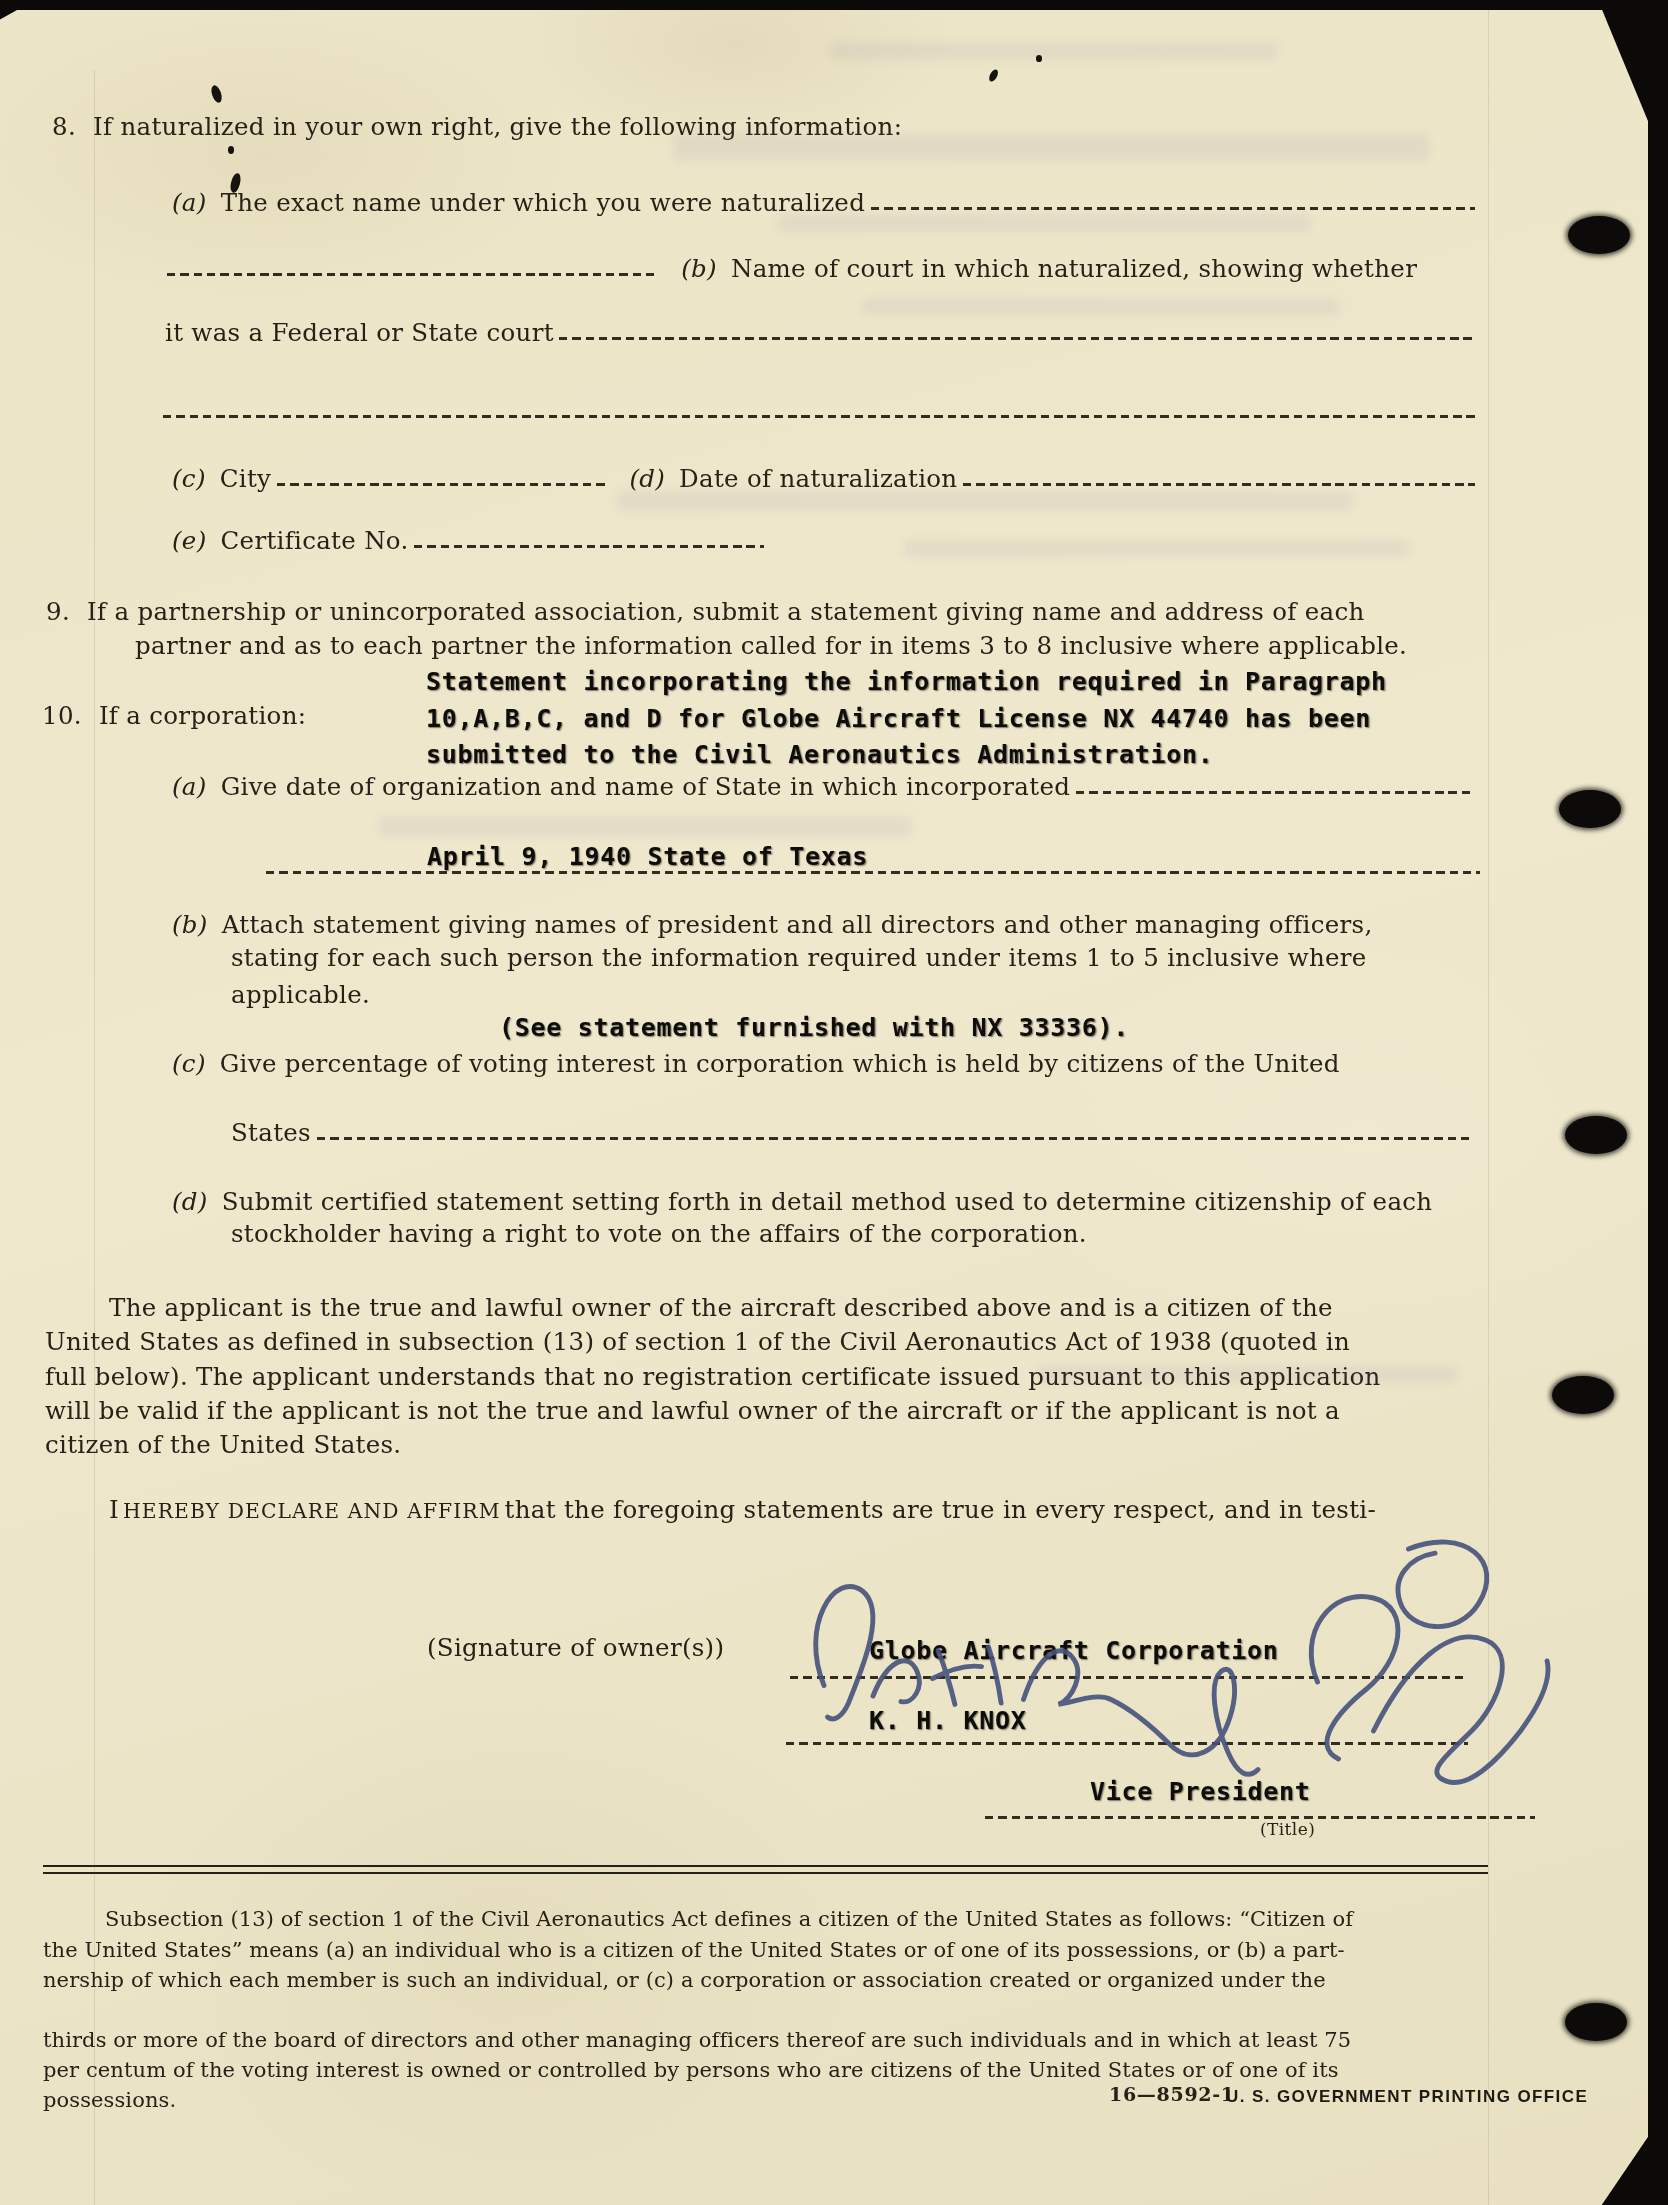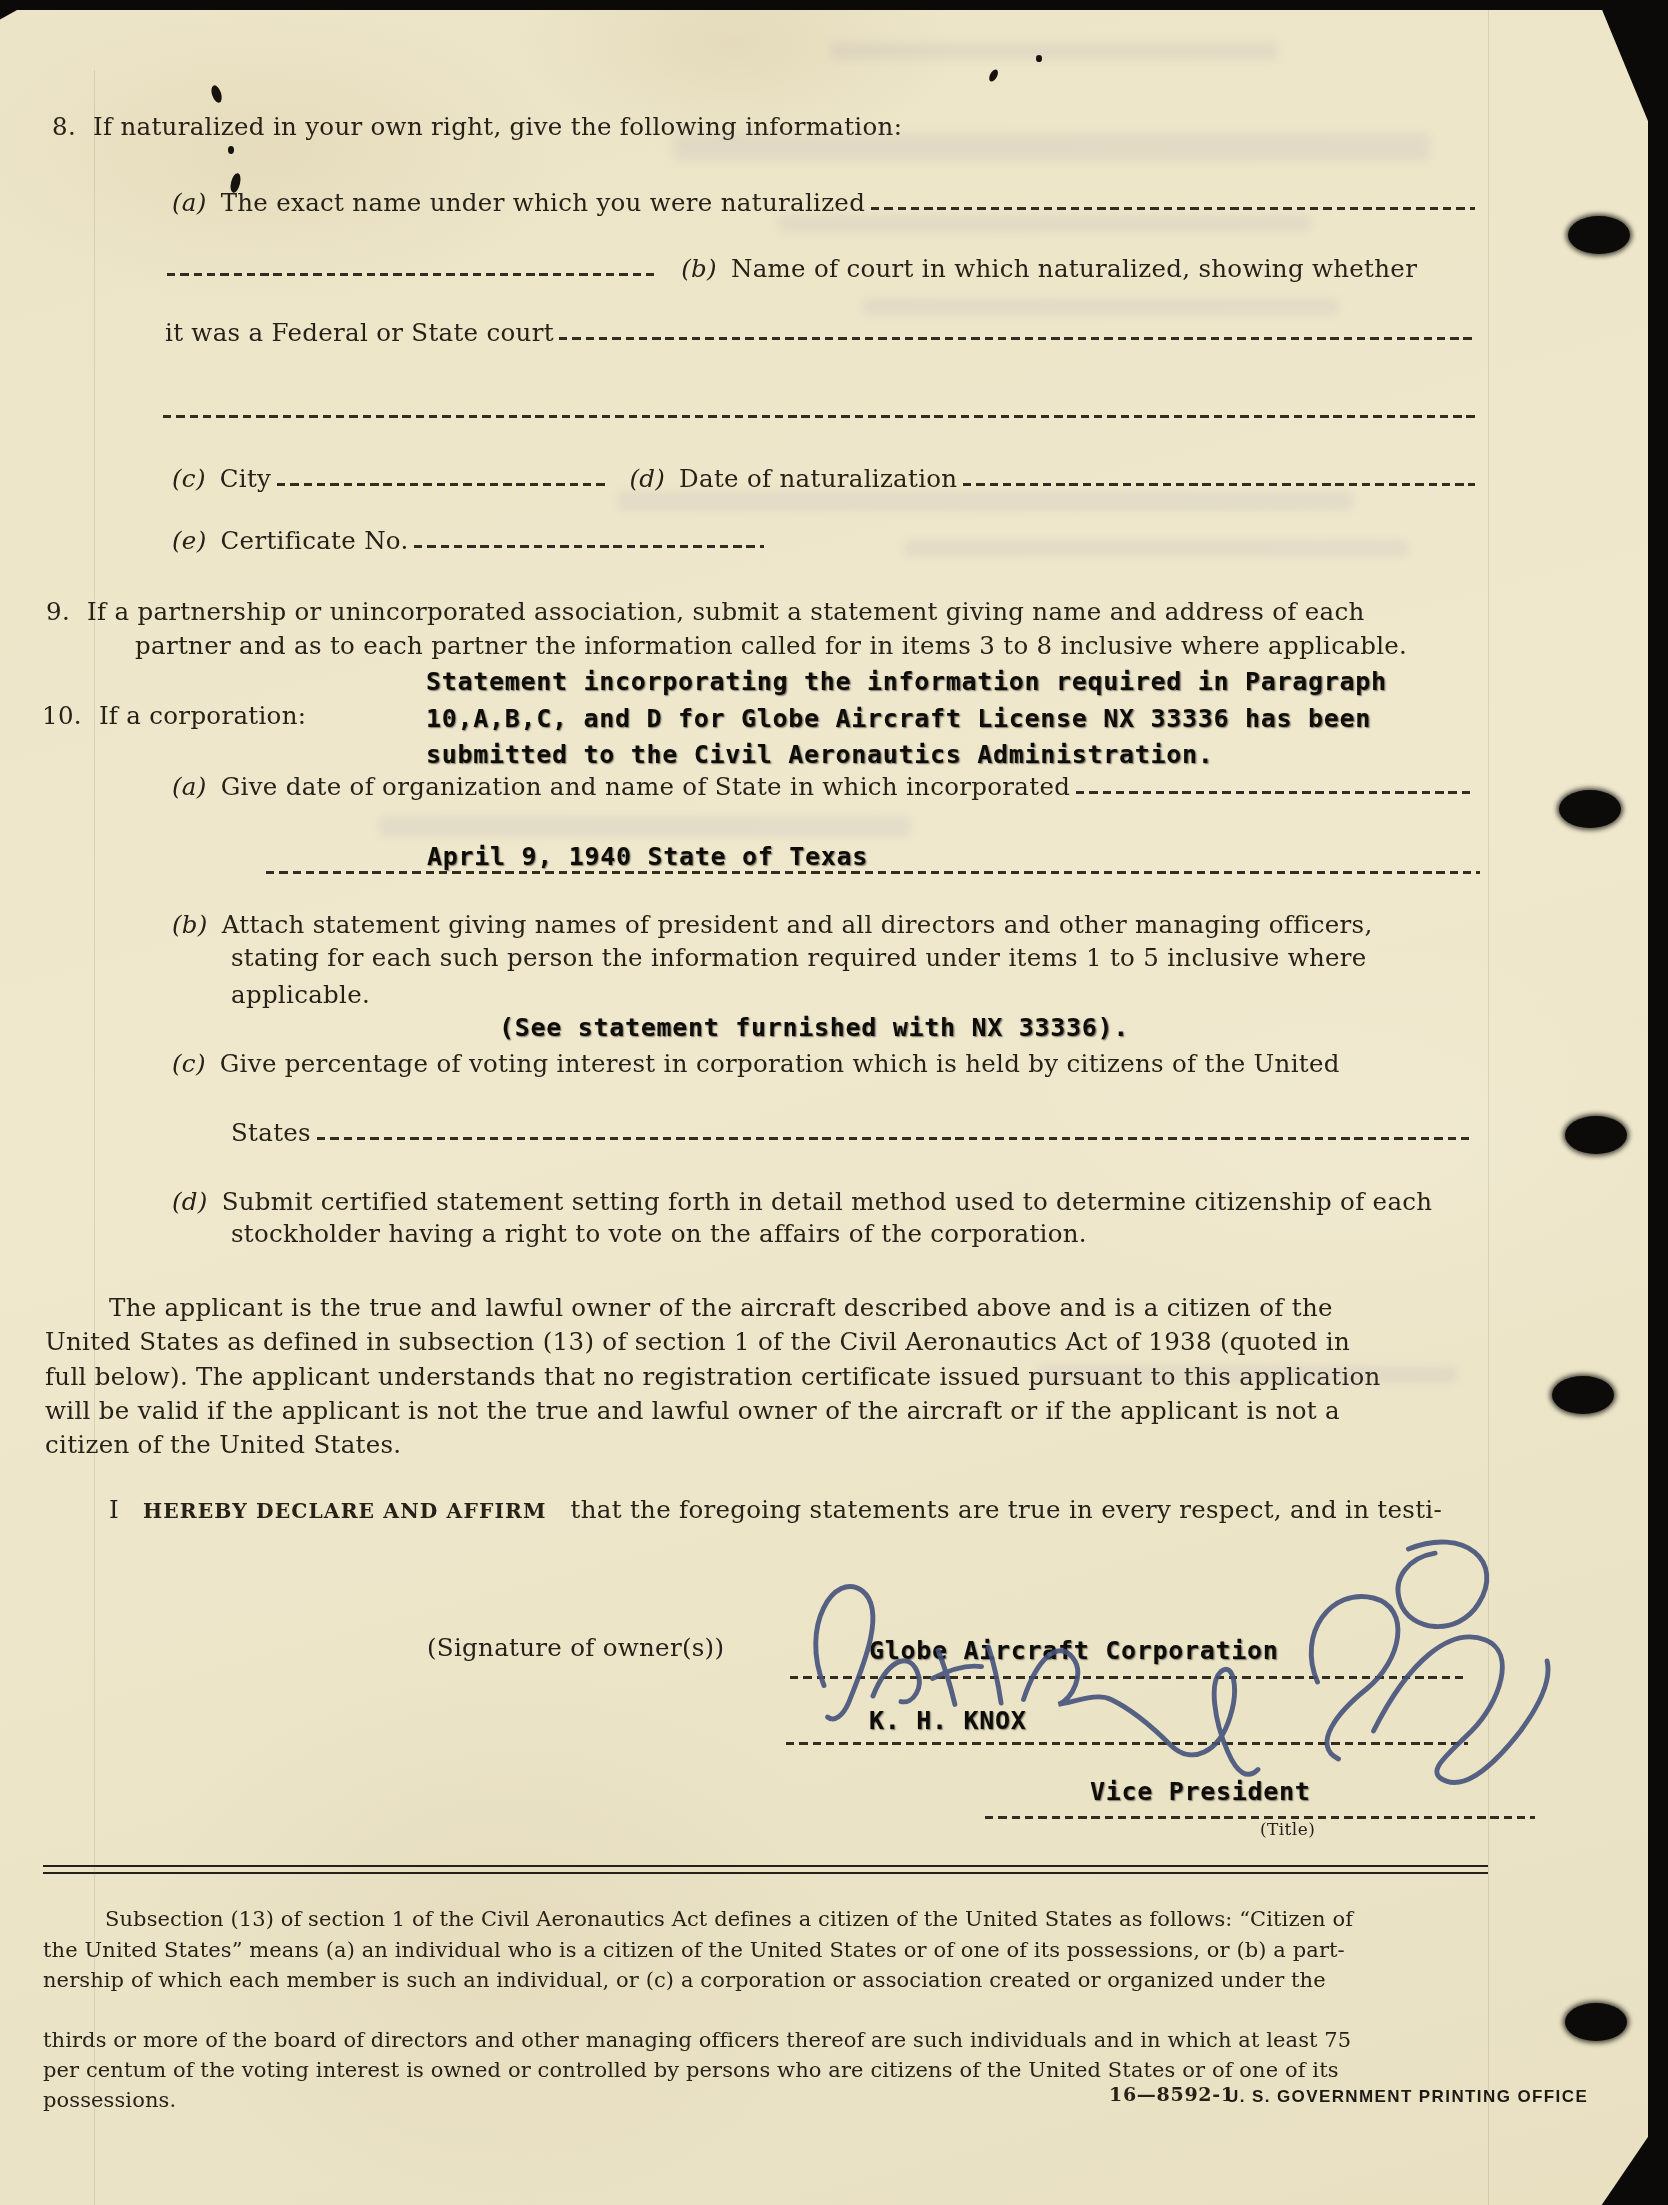--- a/index.html
+++ b/index.html
@@ -109,21 +109,21 @@
 
   <div class="row t" style="left:46px;top:597px;">
     <span class="num">9.</span>
     <span>If a partnership or unincorporated association, submit a statement giving name and address of each</span>
   </div>
   <div class="row t" style="left:135px;top:631px;">
     <span>partner and as to each partner the information called for in items 3 to 8 inclusive where applicable.</span>
   </div>
 
   <span class="type typeabs" style="left:426px;top:667px;">Statement incorporating the information required in Paragraph</span>
-  <span class="type typeabs" style="left:426px;top:704px;">10,A,B,C, and D for Globe Aircraft License NX 33336 has been</span>
+  <span class="type typeabs" style="left:426px;top:704px;">10,A,B,C, and D for Globe Aircraft License NX 44740 has been</span>
   <span class="type typeabs" style="left:426px;top:740px;">submitted to the Civil Aeronautics Administration.</span>
 
   <div class="row t" style="left:42px;top:701px;">
     <span class="num">10.</span>
     <span>If a corporation:</span>
   </div>
 
   <div class="row t" style="left:172px;top:772px;width:1309px;">
     <span class="lab">(a)</span>
     <span>Give date of organization and name of State in which incorporated</span>
@@ -174,21 +174,21 @@
     </div>
   <div class="row t" style="left:45px;top:1396px;">
       <span>will be valid if the applicant is not the true and lawful owner of the aircraft or if the applicant is not a</span>
     </div>
   <div class="row t" style="left:45px;top:1430px;">
       <span>citizen of the United States.</span>
     </div>
 
   <div class="row t" style="left:109px;top:1495px;">
     <span>I</span>
-    <span class="sc" style="margin:0 24px;font-weight:bold;">HEREBY DECLARE AND AFFIRM</span>
+    <span class="sc" style="margin:0 4px;">HEREBY DECLARE AND AFFIRM</span>
     <span>that the foregoing statements are true in every respect, and in testi-</span>
   </div>
 
 
   <div class="row t" style="left:427px;top:1633px;">
     <span>(Signature of owner(s))</span>
   </div>
   <div class="dashline" style="left:790px;top:1676px;width:678px;"></div>
   <span class="type typeabs" style="left:869px;top:1636px;">Globe Aircraft Corporation</span>
 

